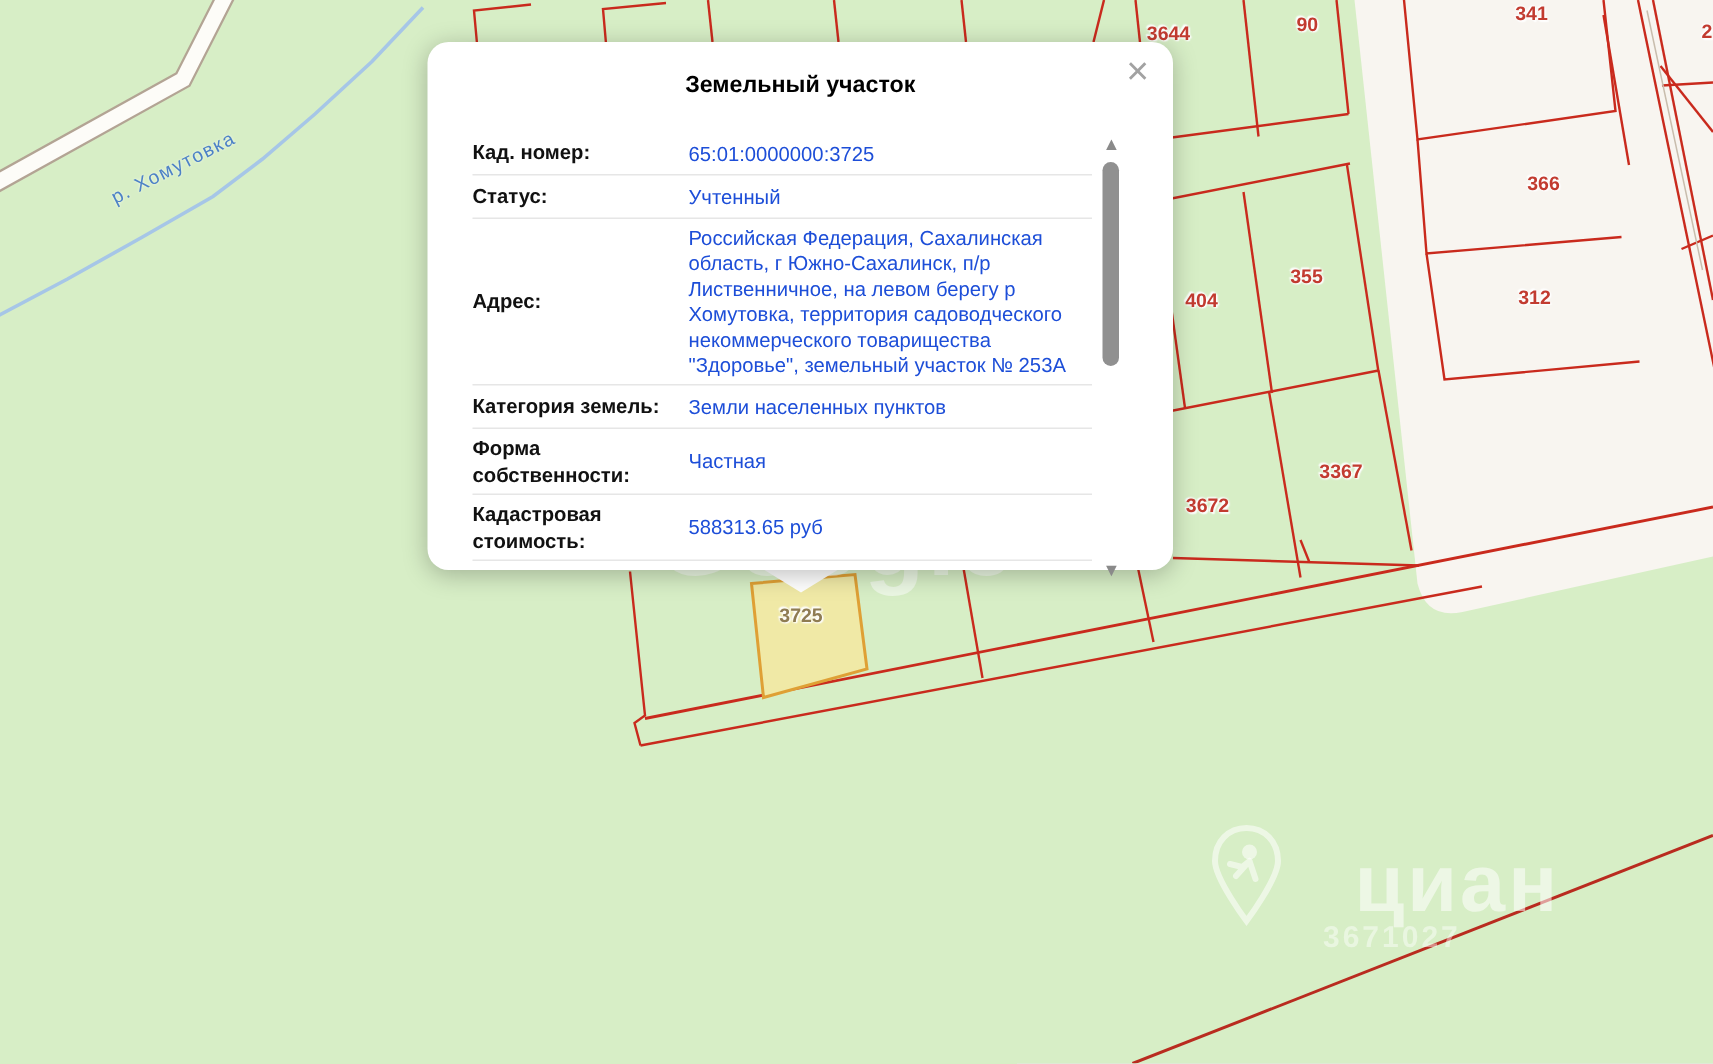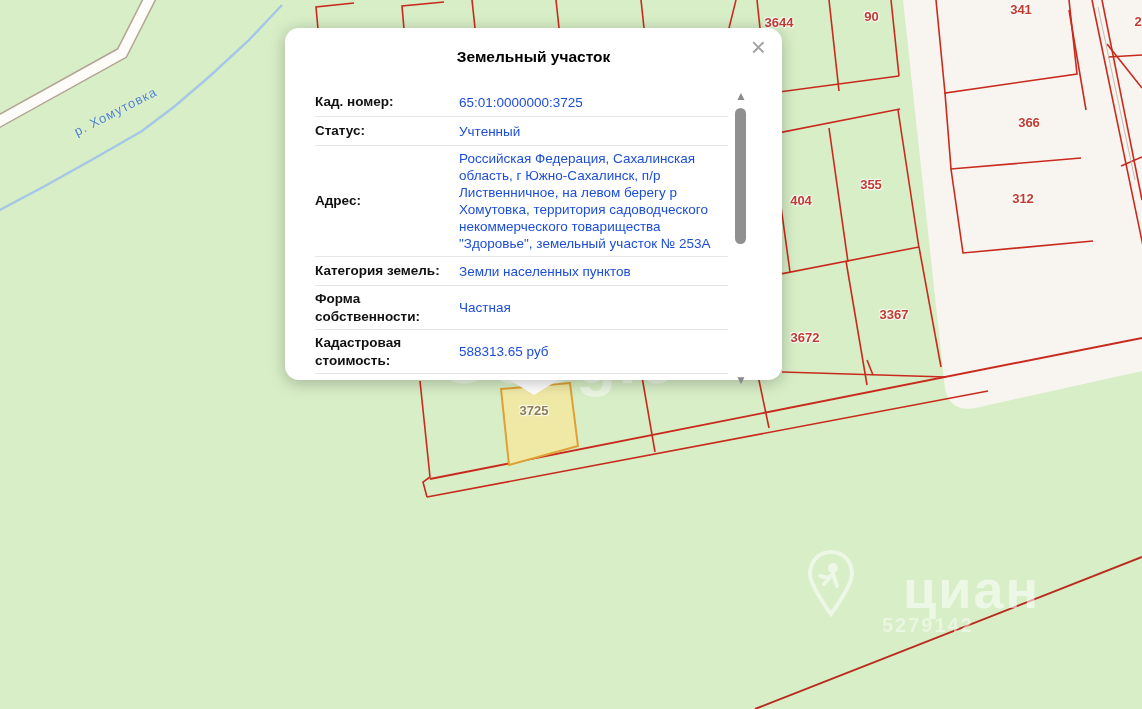--- a/index.html
+++ b/index.html
@@ -160,21 +160,21 @@
 
   <div id="river-label">р. Хомутовка</div>
 
   <div id="brand-watermark">
     <svg width="50" height="76" viewBox="0 0 50 76">
       <path d="M25,4 C37,4 46,13 46,26 C46,38 25,66 25,66 C25,66 4,38 4,26 C4,13 13,4 25,4 Z" fill="none" stroke="rgba(255,255,255,0.55)" stroke-width="4"></path>
       <circle cx="27" cy="20" r="5" fill="rgba(255,255,255,0.55)"></circle>
       <path d="M27,26 L18,36 M27,26 L31,38 M27,26 L22,30 L14,28" stroke="rgba(255,255,255,0.55)" stroke-width="4" fill="none" stroke-linecap="round"></path>
     </svg>
     <div class="brand-text">циан</div>
-    <div class="brand-number">5279142</div>
+    <div class="brand-number">3671027</div>
   </div>
 
   <div id="popup-tail"></div>
   <div id="popup">
     <button id="popup-close">×</button>
     <h2 id="popup-title">Земельный участок</h2>
 
     <div id="popup-rows">
       <div class="prow">
         <div class="plab">Кад. номер:</div>

